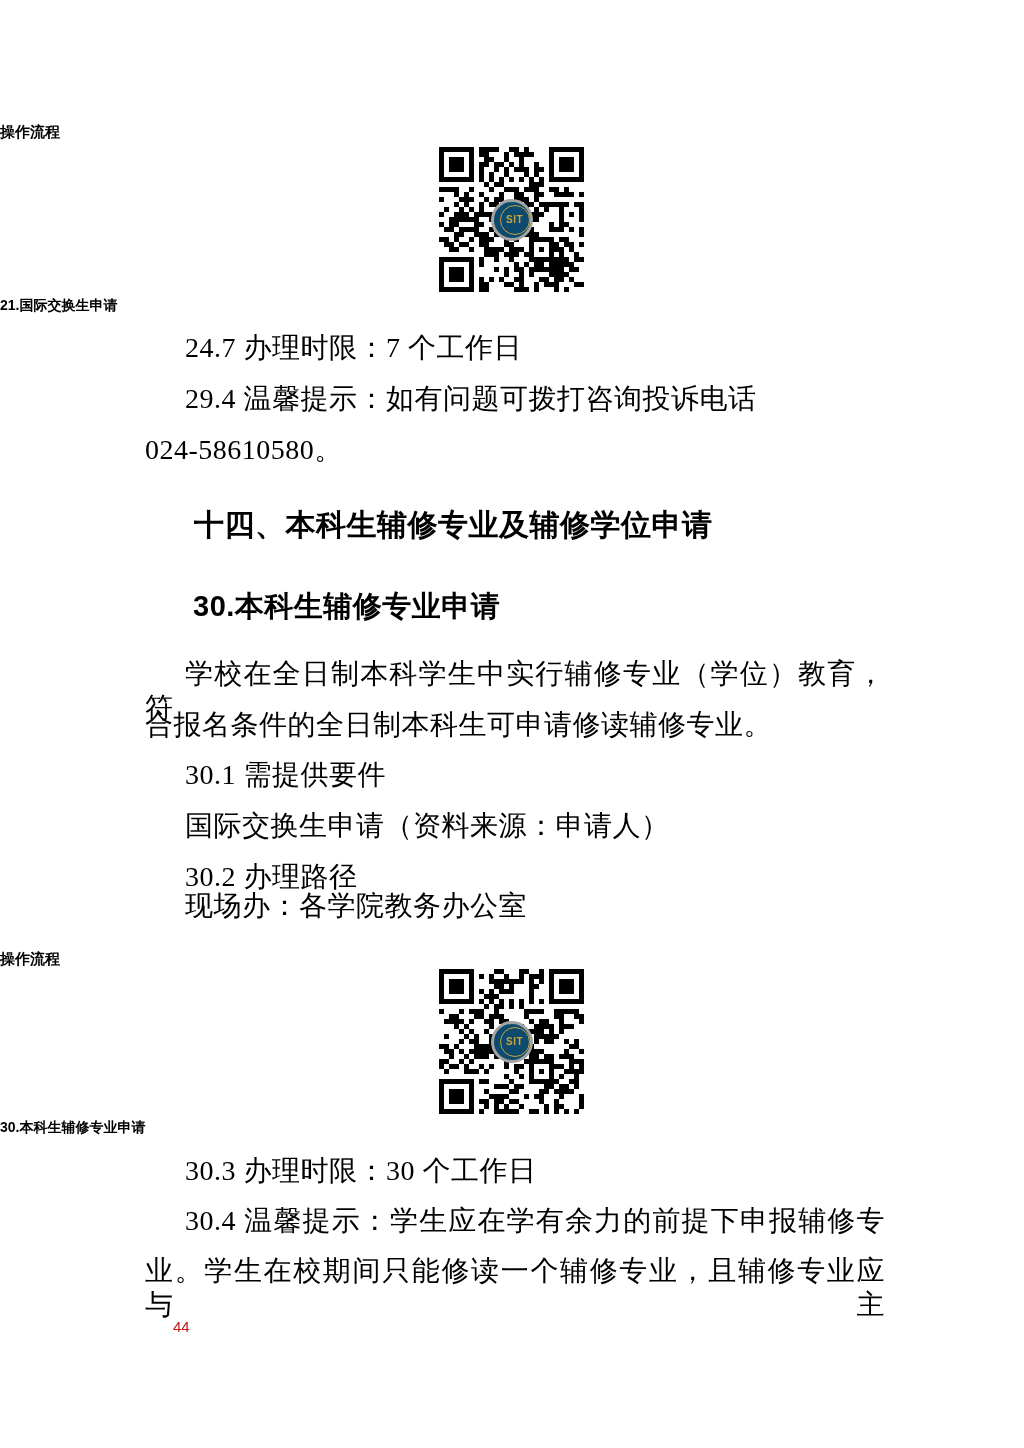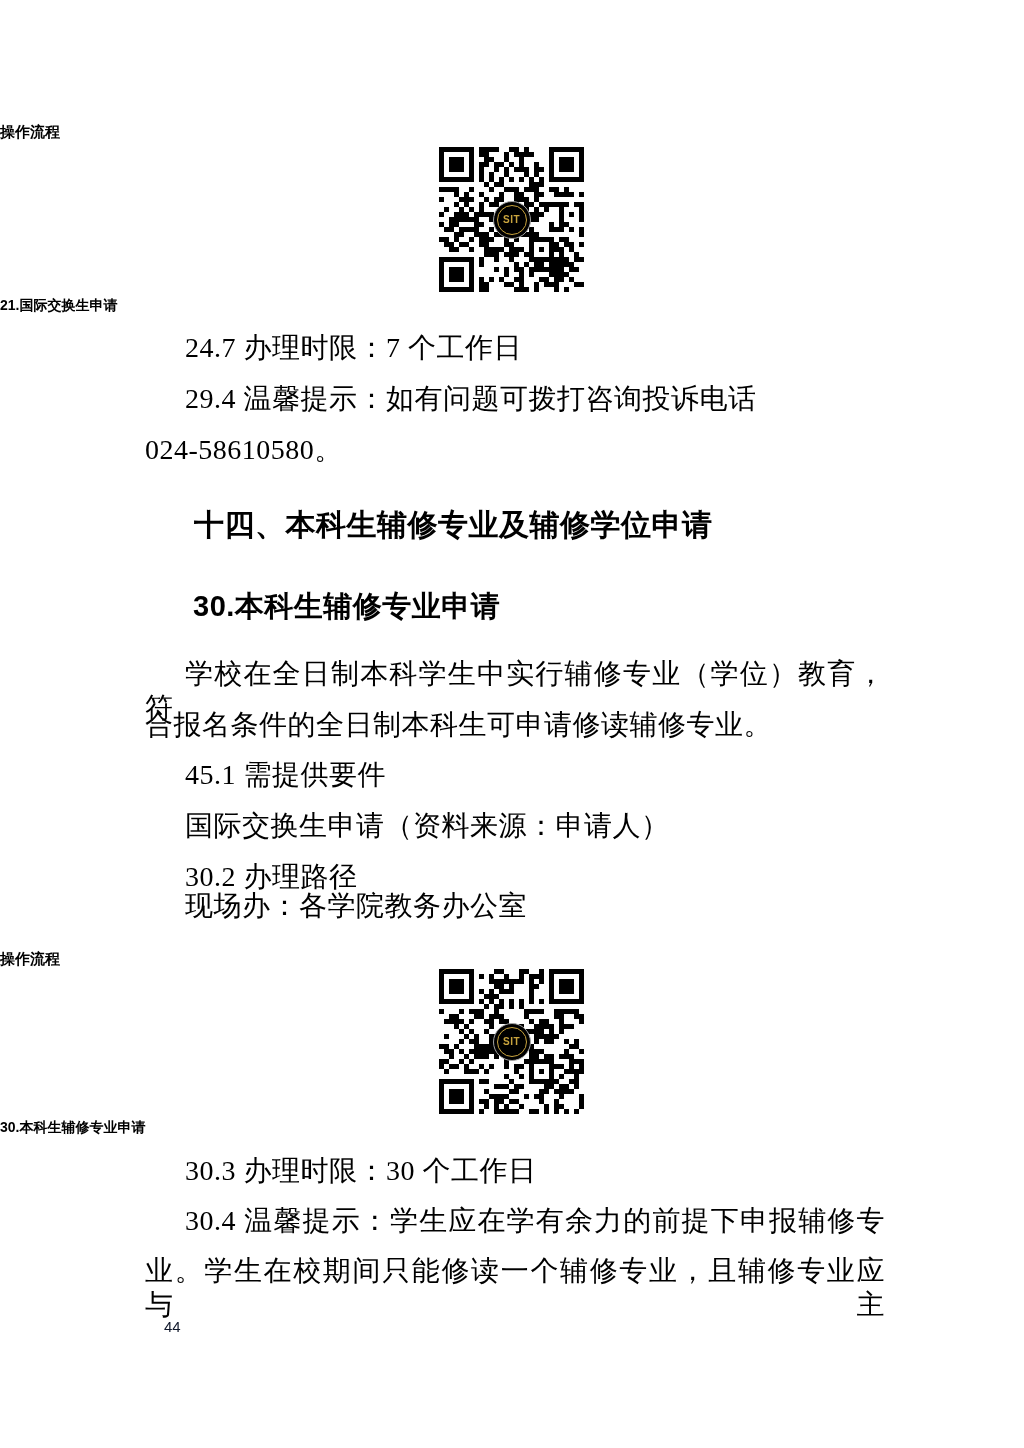--- a/index.html
+++ b/index.html
@@ -48,37 +48,37 @@
     position:absolute;
     left:439px;width:145px;height:145px;
     background:#fff;
   }
   .qr svg{display:block;}
   .qr-logo{
     position:absolute;left:50%;top:50%;
     width:36px;height:36px;
     transform:translate(-50%,-50%);
     border-radius:50%;
-    background:#000000;
-    border:1px solid #a3a3a3;
+    background:#0c4a6e;
+    border:3px solid #a3a3a3;
     box-sizing:content-box;
-    display:flex;align-items:center;justify-content:center;
+    display:flex;align-items:center;justify-content:flex-end;
   }
   .qr-logo-inner{
     width:28px;height:28px;border-radius:50%;
     border:1px solid #c9a43e;
     display:flex;align-items:center;justify-content:center;
     color:#c9a43e;
     font-family:"Liberation Sans","DejaVu Sans",sans-serif;
     font-weight:700;font-size:10px;letter-spacing:.5px;
   }
   .page-number{
-    position:absolute;left:164px;top:1318px;
+    position:absolute;left:173px;top:1318px;
     font-family:"Liberation Sans","DejaVu Sans",sans-serif;
-    font-size:15px;color:#0f172a;
+    font-size:15px;color:#b91c1c;
   }
 </style>
 </head>
 <body>
 
 <div class="page">
 
   <div class="small-cap" style="top:124px">操作流程</div>
 
   <div class="qr" style="top:147px">
@@ -98,21 +98,21 @@
 
   <div class="line" style="top:433px">024-58610580。</div>
 
   <div class="chapter-title" style="top:505px">十四、本科生辅修专业及辅修学位申请</div>
 
   <div class="section-title" style="top:587px">30.本科生辅修专业申请</div>
 
   <div class="line indent stretch" style="top:657px">学校在全日制本科学生中实行辅修专业（学位）教育，符</div>
   <div class="line" style="top:708px">合报名条件的全日制本科生可申请修读辅修专业。</div>
 
-  <div class="line indent" style="top:758px"><span>45.1 </span><span>需提供要件</span></div>
+  <div class="line indent" style="top:758px"><span>30.1 </span><span>需提供要件</span></div>
   <div class="line indent" style="top:809px">国际交换生申请（资料来源：申请人）</div>
 
   <div class="line indent" style="top:860px"><span>30.2 </span><span>办理路径</span></div>
   <div class="line indent" style="top:889px"><span>现场办：</span><span>各学院教务办公室</span></div>
 
   <div class="small-cap" style="top:951px">操作流程</div>
 
   <div class="qr" style="top:969px">
     <svg width="145" height="145" viewBox="0 0 145 145">
         <path d="M0 0h5v5h-5zM5 0h5v5h-5zM10 0h5v5h-5zM15 0h5v5h-5zM20 0h5v5h-5zM25 0h5v5h-5zM30 0h5v5h-5zM55 0h5v5h-5zM60 0h5v5h-5zM80 0h5v5h-5zM85 0h5v5h-5zM100 0h5v5h-5zM110 0h5v5h-5zM115 0h5v5h-5zM120 0h5v5h-5zM125 0h5v5h-5zM130 0h5v5h-5zM135 0h5v5h-5zM140 0h5v5h-5zM0 5h5v5h-5zM30 5h5v5h-5zM40 5h5v5h-5zM50 5h5v5h-5zM65 5h5v5h-5zM80 5h5v5h-5zM90 5h5v5h-5zM95 5h5v5h-5zM100 5h5v5h-5zM110 5h5v5h-5zM140 5h5v5h-5zM0 10h5v5h-5zM10 10h5v5h-5zM15 10h5v5h-5zM20 10h5v5h-5zM30 10h5v5h-5zM50 10h5v5h-5zM55 10h5v5h-5zM60 10h5v5h-5zM65 10h5v5h-5zM70 10h5v5h-5zM75 10h5v5h-5zM80 10h5v5h-5zM90 10h5v5h-5zM100 10h5v5h-5zM110 10h5v5h-5zM120 10h5v5h-5zM125 10h5v5h-5zM130 10h5v5h-5zM140 10h5v5h-5zM0 15h5v5h-5zM10 15h5v5h-5zM15 15h5v5h-5zM20 15h5v5h-5zM30 15h5v5h-5zM55 15h5v5h-5zM60 15h5v5h-5zM70 15h5v5h-5zM90 15h5v5h-5zM95 15h5v5h-5zM110 15h5v5h-5zM120 15h5v5h-5zM125 15h5v5h-5zM130 15h5v5h-5zM140 15h5v5h-5zM0 20h5v5h-5zM10 20h5v5h-5zM15 20h5v5h-5zM20 20h5v5h-5zM30 20h5v5h-5zM40 20h5v5h-5zM50 20h5v5h-5zM60 20h5v5h-5zM65 20h5v5h-5zM70 20h5v5h-5zM90 20h5v5h-5zM110 20h5v5h-5zM120 20h5v5h-5zM125 20h5v5h-5zM130 20h5v5h-5zM140 20h5v5h-5zM0 25h5v5h-5zM30 25h5v5h-5zM45 25h5v5h-5zM50 25h5v5h-5zM55 25h5v5h-5zM90 25h5v5h-5zM110 25h5v5h-5zM140 25h5v5h-5zM0 30h5v5h-5zM5 30h5v5h-5zM10 30h5v5h-5zM15 30h5v5h-5zM20 30h5v5h-5zM25 30h5v5h-5zM30 30h5v5h-5zM40 30h5v5h-5zM50 30h5v5h-5zM60 30h5v5h-5zM70 30h5v5h-5zM80 30h5v5h-5zM90 30h5v5h-5zM100 30h5v5h-5zM110 30h5v5h-5zM115 30h5v5h-5zM120 30h5v5h-5zM125 30h5v5h-5zM130 30h5v5h-5zM135 30h5v5h-5zM140 30h5v5h-5zM45 35h5v5h-5zM55 35h5v5h-5zM60 35h5v5h-5zM70 35h5v5h-5zM80 35h5v5h-5zM0 40h5v5h-5zM20 40h5v5h-5zM30 40h5v5h-5zM35 40h5v5h-5zM40 40h5v5h-5zM55 40h5v5h-5zM85 40h5v5h-5zM90 40h5v5h-5zM95 40h5v5h-5zM100 40h5v5h-5zM115 40h5v5h-5zM120 40h5v5h-5zM125 40h5v5h-5zM130 40h5v5h-5zM135 40h5v5h-5zM10 45h5v5h-5zM15 45h5v5h-5zM35 45h5v5h-5zM40 45h5v5h-5zM50 45h5v5h-5zM55 45h5v5h-5zM60 45h5v5h-5zM85 45h5v5h-5zM115 45h5v5h-5zM120 45h5v5h-5zM135 45h5v5h-5zM140 45h5v5h-5zM5 50h5v5h-5zM10 50h5v5h-5zM15 50h5v5h-5zM20 50h5v5h-5zM30 50h5v5h-5zM45 50h5v5h-5zM50 50h5v5h-5zM60 50h5v5h-5zM65 50h5v5h-5zM90 50h5v5h-5zM100 50h5v5h-5zM105 50h5v5h-5zM120 50h5v5h-5zM140 50h5v5h-5zM15 55h5v5h-5zM25 55h5v5h-5zM50 55h5v5h-5zM70 55h5v5h-5zM80 55h5v5h-5zM95 55h5v5h-5zM100 55h5v5h-5zM105 55h5v5h-5zM110 55h5v5h-5zM120 55h5v5h-5zM125 55h5v5h-5zM130 55h5v5h-5zM20 60h5v5h-5zM30 60h5v5h-5zM45 60h5v5h-5zM60 60h5v5h-5zM65 60h5v5h-5zM85 60h5v5h-5zM90 60h5v5h-5zM95 60h5v5h-5zM100 60h5v5h-5zM110 60h5v5h-5zM120 60h5v5h-5zM5 65h5v5h-5zM25 65h5v5h-5zM35 65h5v5h-5zM50 65h5v5h-5zM55 65h5v5h-5zM95 65h5v5h-5zM100 65h5v5h-5zM105 65h5v5h-5zM110 65h5v5h-5zM115 65h5v5h-5zM20 70h5v5h-5zM30 70h5v5h-5zM35 70h5v5h-5zM50 70h5v5h-5zM55 70h5v5h-5zM80 70h5v5h-5zM95 70h5v5h-5zM105 70h5v5h-5zM110 70h5v5h-5zM125 70h5v5h-5zM135 70h5v5h-5zM0 75h5v5h-5zM5 75h5v5h-5zM15 75h5v5h-5zM35 75h5v5h-5zM40 75h5v5h-5zM45 75h5v5h-5zM50 75h5v5h-5zM55 75h5v5h-5zM70 75h5v5h-5zM75 75h5v5h-5zM80 75h5v5h-5zM90 75h5v5h-5zM130 75h5v5h-5zM135 75h5v5h-5zM5 80h5v5h-5zM10 80h5v5h-5zM20 80h5v5h-5zM30 80h5v5h-5zM35 80h5v5h-5zM40 80h5v5h-5zM45 80h5v5h-5zM50 80h5v5h-5zM55 80h5v5h-5zM90 80h5v5h-5zM95 80h5v5h-5zM100 80h5v5h-5zM125 80h5v5h-5zM140 80h5v5h-5zM10 85h5v5h-5zM25 85h5v5h-5zM35 85h5v5h-5zM40 85h5v5h-5zM45 85h5v5h-5zM55 85h5v5h-5zM75 85h5v5h-5zM90 85h5v5h-5zM95 85h5v5h-5zM105 85h5v5h-5zM110 85h5v5h-5zM120 85h5v5h-5zM125 85h5v5h-5zM130 85h5v5h-5zM0 90h5v5h-5zM5 90h5v5h-5zM20 90h5v5h-5zM30 90h5v5h-5zM65 90h5v5h-5zM85 90h5v5h-5zM90 90h5v5h-5zM95 90h5v5h-5zM100 90h5v5h-5zM105 90h5v5h-5zM110 90h5v5h-5zM130 90h5v5h-5zM135 90h5v5h-5zM140 90h5v5h-5zM0 95h5v5h-5zM10 95h5v5h-5zM15 95h5v5h-5zM25 95h5v5h-5zM40 95h5v5h-5zM50 95h5v5h-5zM65 95h5v5h-5zM75 95h5v5h-5zM80 95h5v5h-5zM90 95h5v5h-5zM110 95h5v5h-5zM115 95h5v5h-5zM120 95h5v5h-5zM130 95h5v5h-5zM140 95h5v5h-5zM5 100h5v5h-5zM25 100h5v5h-5zM30 100h5v5h-5zM35 100h5v5h-5zM45 100h5v5h-5zM75 100h5v5h-5zM90 100h5v5h-5zM100 100h5v5h-5zM110 100h5v5h-5zM125 100h5v5h-5zM130 100h5v5h-5zM135 100h5v5h-5zM140 100h5v5h-5zM65 105h5v5h-5zM80 105h5v5h-5zM90 105h5v5h-5zM110 105h5v5h-5zM120 105h5v5h-5zM135 105h5v5h-5zM0 110h5v5h-5zM5 110h5v5h-5zM10 110h5v5h-5zM15 110h5v5h-5zM20 110h5v5h-5zM25 110h5v5h-5zM30 110h5v5h-5zM40 110h5v5h-5zM45 110h5v5h-5zM70 110h5v5h-5zM90 110h5v5h-5zM95 110h5v5h-5zM100 110h5v5h-5zM105 110h5v5h-5zM110 110h5v5h-5zM115 110h5v5h-5zM130 110h5v5h-5zM135 110h5v5h-5zM0 115h5v5h-5zM30 115h5v5h-5zM55 115h5v5h-5zM60 115h5v5h-5zM65 115h5v5h-5zM75 115h5v5h-5zM80 115h5v5h-5zM105 115h5v5h-5zM110 115h5v5h-5zM120 115h5v5h-5zM125 115h5v5h-5zM135 115h5v5h-5zM0 120h5v5h-5zM10 120h5v5h-5zM15 120h5v5h-5zM20 120h5v5h-5zM30 120h5v5h-5zM45 120h5v5h-5zM70 120h5v5h-5zM75 120h5v5h-5zM100 120h5v5h-5zM105 120h5v5h-5zM115 120h5v5h-5zM120 120h5v5h-5zM125 120h5v5h-5zM130 120h5v5h-5zM0 125h5v5h-5zM10 125h5v5h-5zM15 125h5v5h-5zM20 125h5v5h-5zM30 125h5v5h-5zM50 125h5v5h-5zM55 125h5v5h-5zM60 125h5v5h-5zM65 125h5v5h-5zM85 125h5v5h-5zM95 125h5v5h-5zM100 125h5v5h-5zM120 125h5v5h-5zM140 125h5v5h-5zM0 130h5v5h-5zM10 130h5v5h-5zM15 130h5v5h-5zM20 130h5v5h-5zM30 130h5v5h-5zM40 130h5v5h-5zM45 130h5v5h-5zM55 130h5v5h-5zM60 130h5v5h-5zM70 130h5v5h-5zM75 130h5v5h-5zM100 130h5v5h-5zM115 130h5v5h-5zM140 130h5v5h-5zM0 135h5v5h-5zM30 135h5v5h-5zM45 135h5v5h-5zM55 135h5v5h-5zM65 135h5v5h-5zM80 135h5v5h-5zM105 135h5v5h-5zM115 135h5v5h-5zM120 135h5v5h-5zM140 135h5v5h-5zM0 140h5v5h-5zM5 140h5v5h-5zM10 140h5v5h-5zM15 140h5v5h-5zM20 140h5v5h-5zM25 140h5v5h-5zM30 140h5v5h-5zM40 140h5v5h-5zM55 140h5v5h-5zM60 140h5v5h-5zM65 140h5v5h-5zM70 140h5v5h-5zM75 140h5v5h-5zM90 140h5v5h-5zM95 140h5v5h-5zM105 140h5v5h-5zM115 140h5v5h-5zM125 140h5v5h-5zM135 140h5v5h-5z" fill="#000000"></path>

